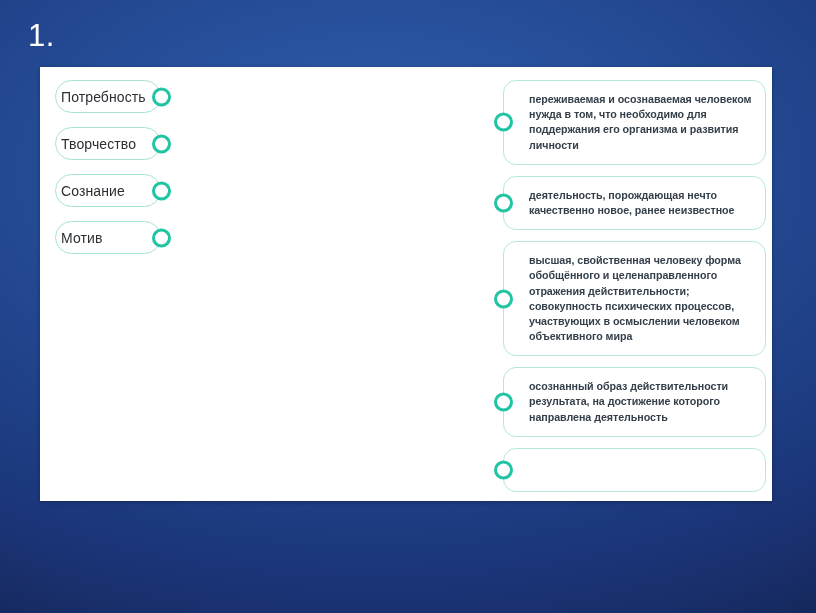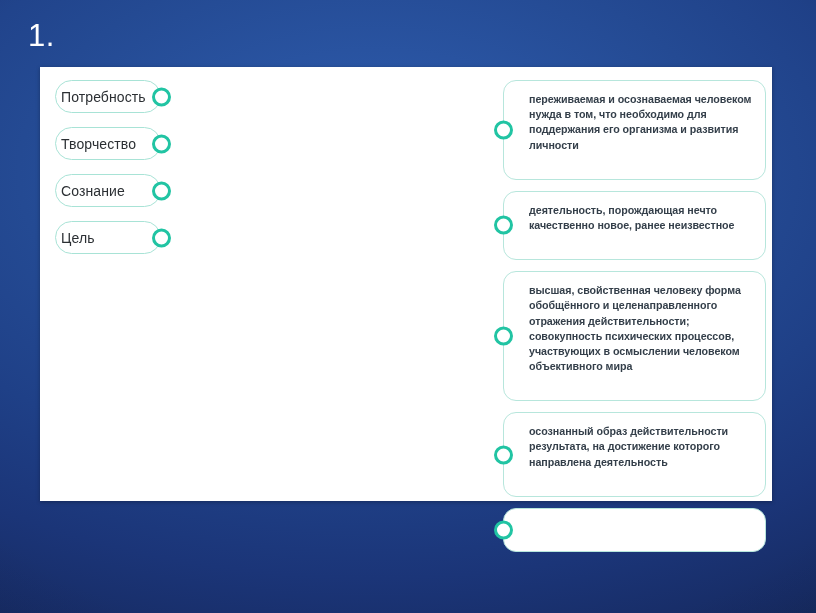--- a/index.html
+++ b/index.html
@@ -115,21 +115,21 @@
     width: 265px;
   }
   .def-card {
     position: relative;
     width: 263px;
     margin-bottom: 11px;
     background: #ffffff;
     border: 1.4px solid #b7e6dc;
     border-radius: 13px;
     box-sizing: border-box;
-    padding: 11px 13px 26px 25px;
+    padding: 11px 13px 11px 25px;
     display: flex;
     align-items: center;
     min-height: 44px;
   }
   .def-text {
     font-size: 10.7px;
     line-height: 1.42;
     color: #343f4a;
     font-weight: bold;
     letter-spacing: -0.05px;
@@ -168,21 +168,21 @@
         <span class="term-label">Творчество</span>
         <span class="term-dot"></span>
       </div>
 
       <div class="term-pill">
         <span class="term-label">Сознание</span>
         <span class="term-dot"></span>
       </div>
 
       <div class="term-pill">
-        <span class="term-label">Цель</span>
+        <span class="term-label">Мотив</span>
         <span class="term-dot"></span>
       </div>
 
     </div>
 
     <div id="definitions-column">
 
       <div class="def-card">
         <span class="def-dot"></span>
         <span class="def-text">переживаемая и осознаваемая человеком нужда в том, что необходимо для поддержания его организма и развития личности</span>

